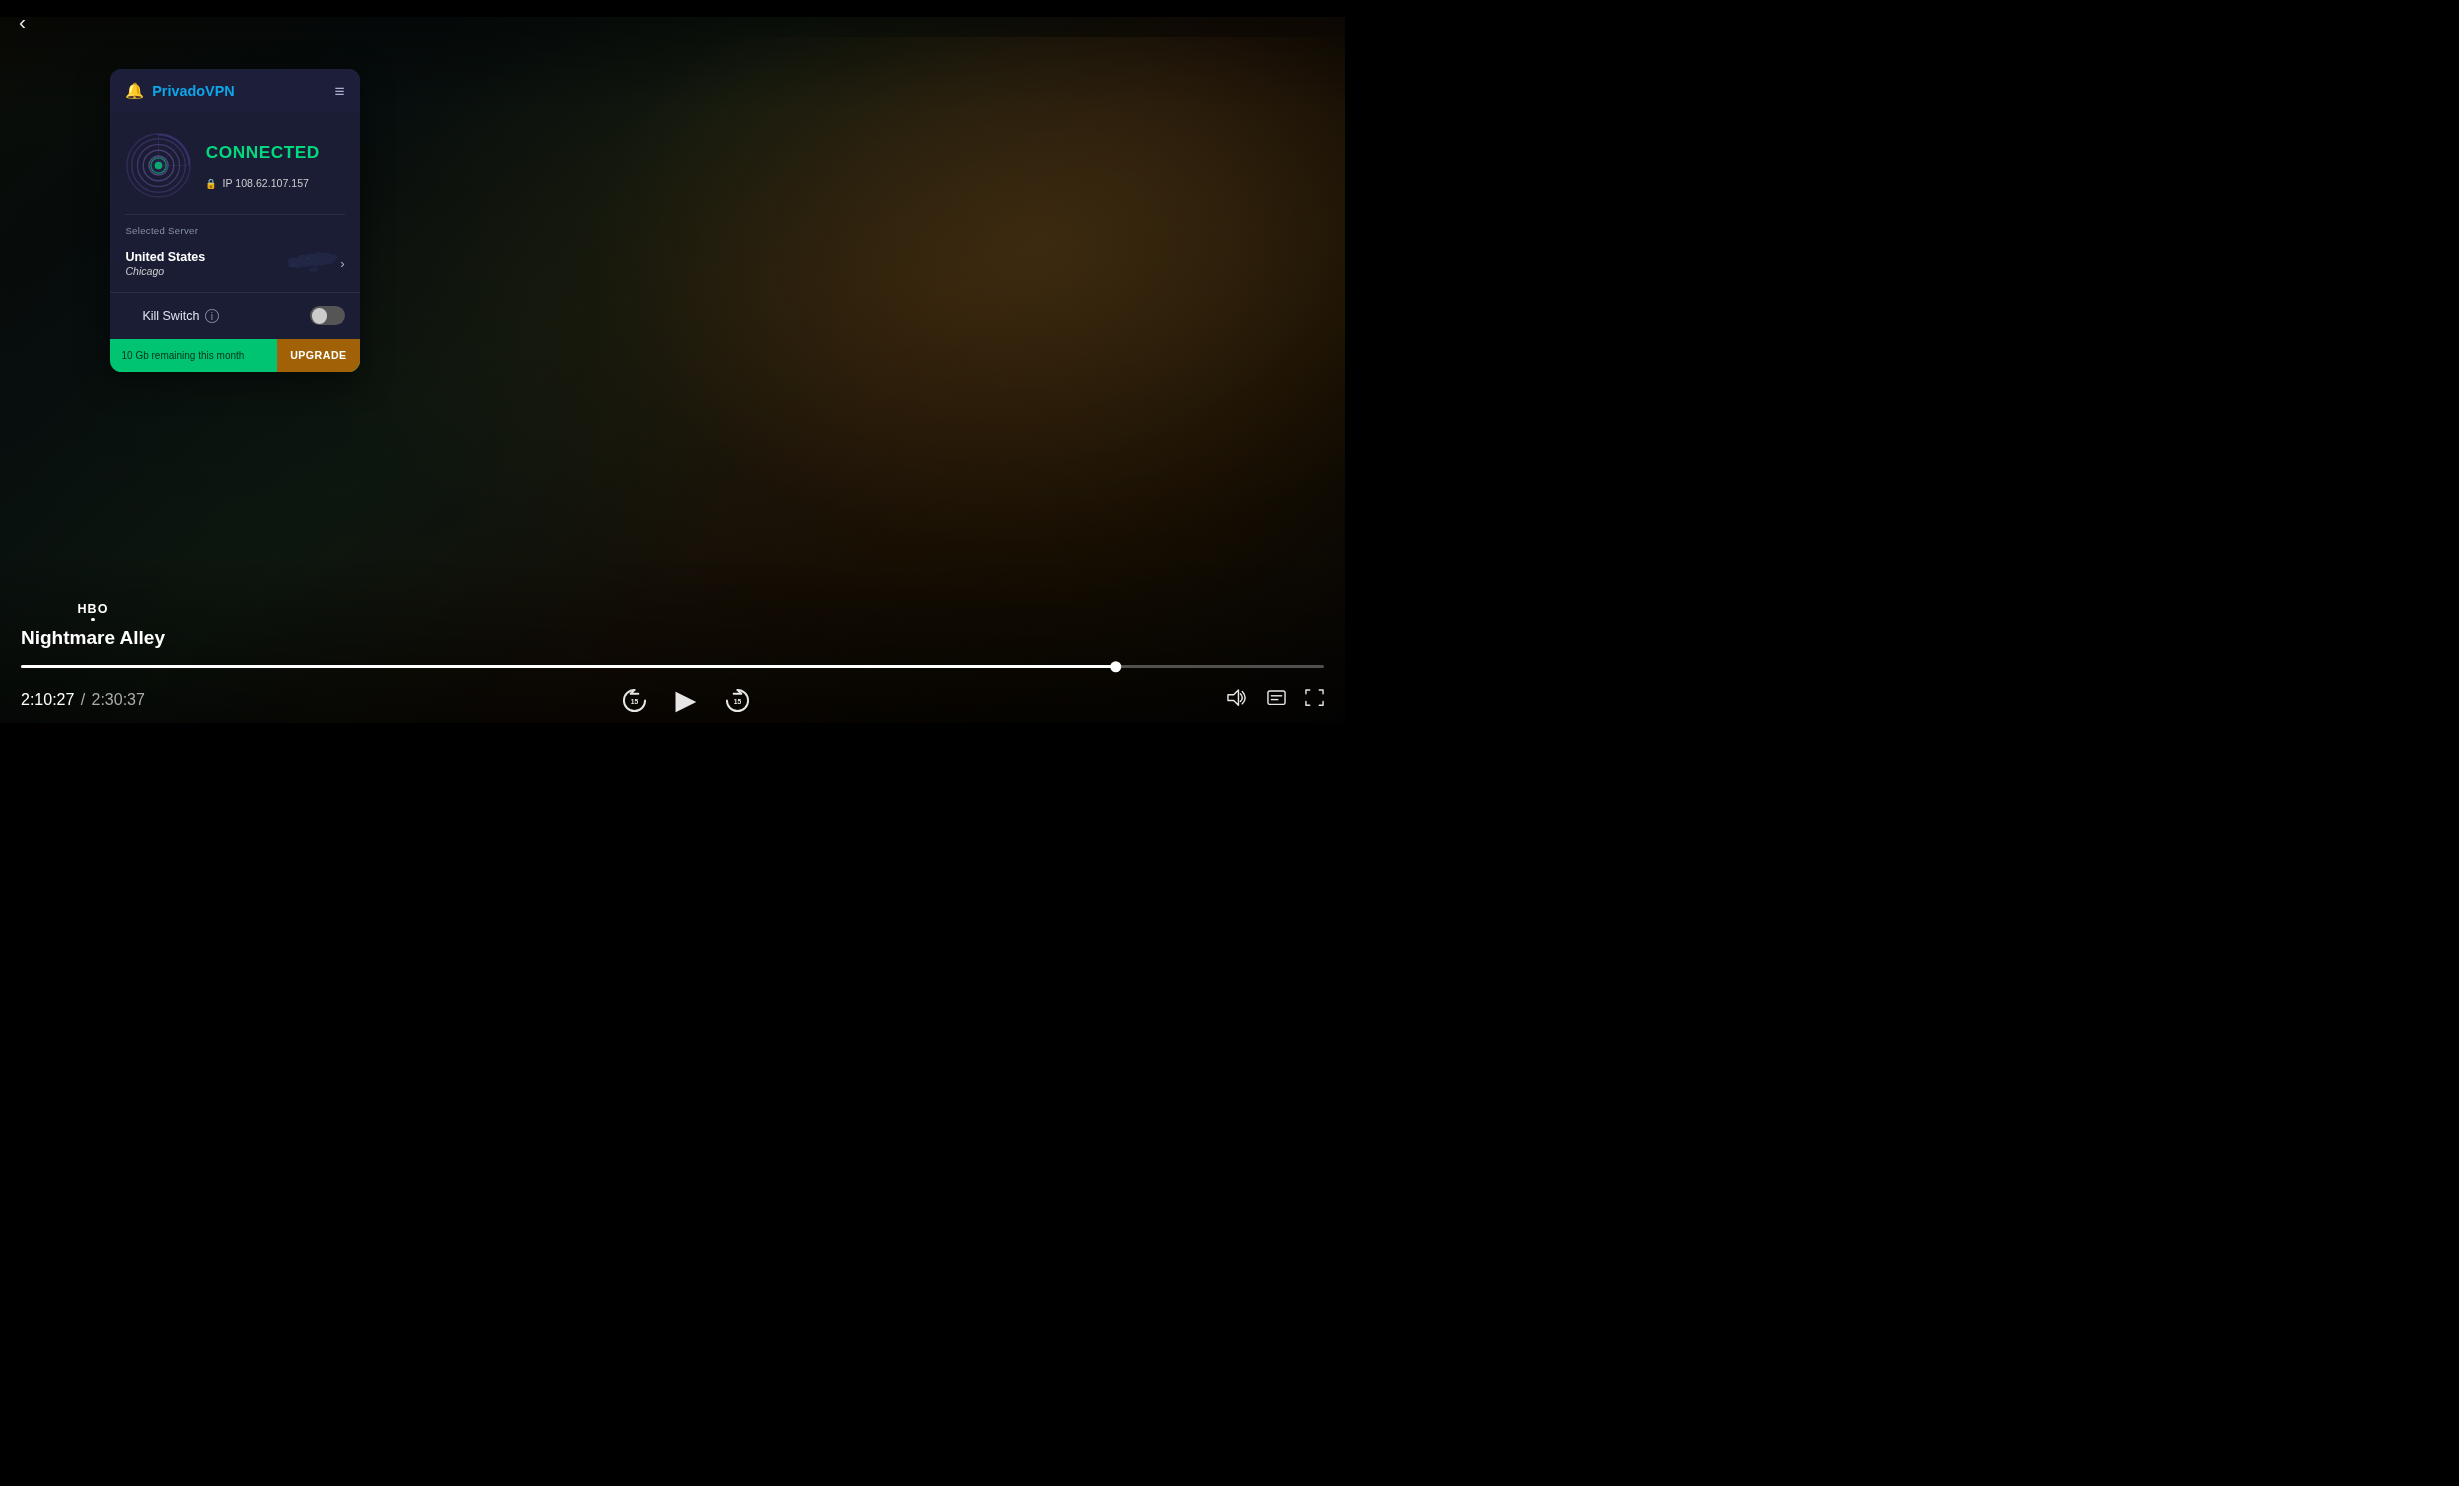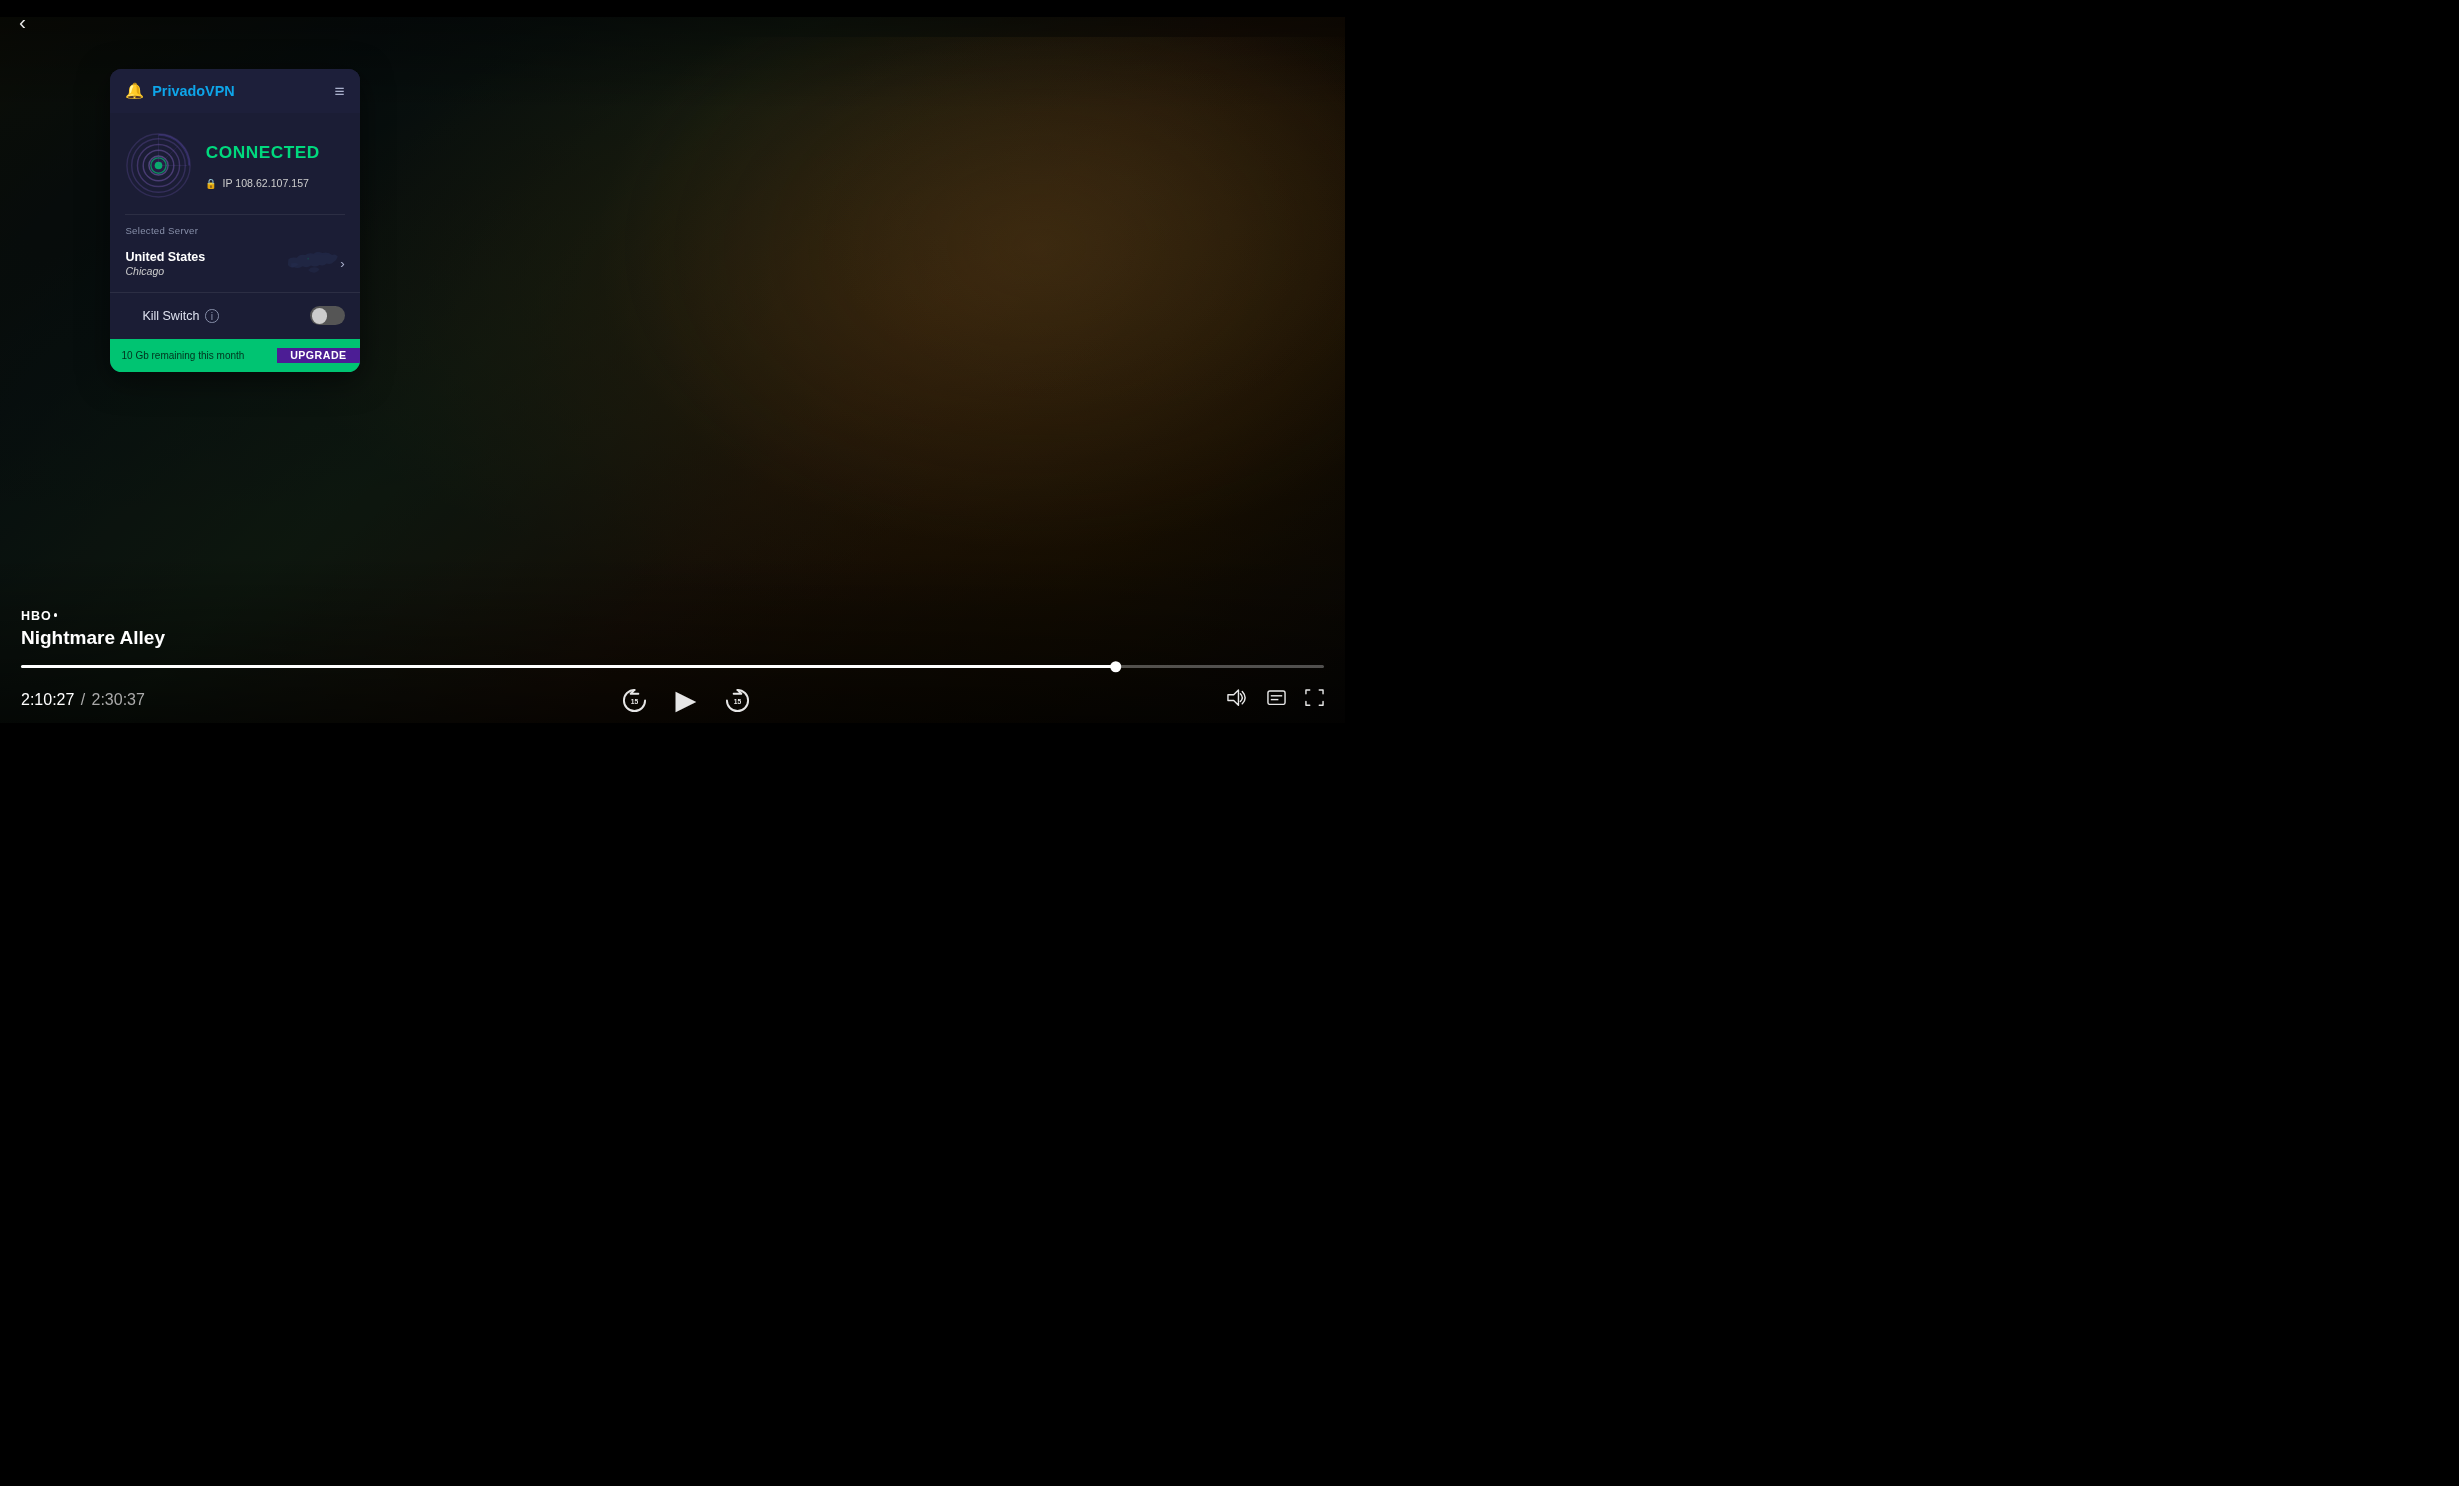--- a/index.html
+++ b/index.html
@@ -247,26 +247,26 @@
     }
 
     .remaining-text {
       flex: 1;
       color: rgba(0,0,0,0.75);
       font-size: 10px;
       padding: 0 11.5px;
     }
 
     .upgrade-btn {
-      background: #4c1d95;
+      background: #a16207;
       color: #fff;
       font-size: 10.6px;
       font-weight: 700;
       padding: 0 13.4px;
-      height: 15px;
+      height: 33px;
       border: none;
       cursor: pointer;
       letter-spacing: 0.5px;
     }
 
     
     .bottom-overlay {
       position: absolute;
       bottom: 0;
       left: 0;
@@ -280,20 +280,21 @@
       position: absolute;
       bottom: 91px;
       left: 21px;
     }
 
     .hbo-logo {
       display: flex;
       align-items: center;
       gap: 1.9px;
       margin-bottom: 3.8px;
+      flex-direction: column;
     }
 
     .hbo-text {
       color: #fff;
       font-size: 12.5px;
       font-weight: 700;
       letter-spacing: 1px;
     }
 
     .hbo-dot {

